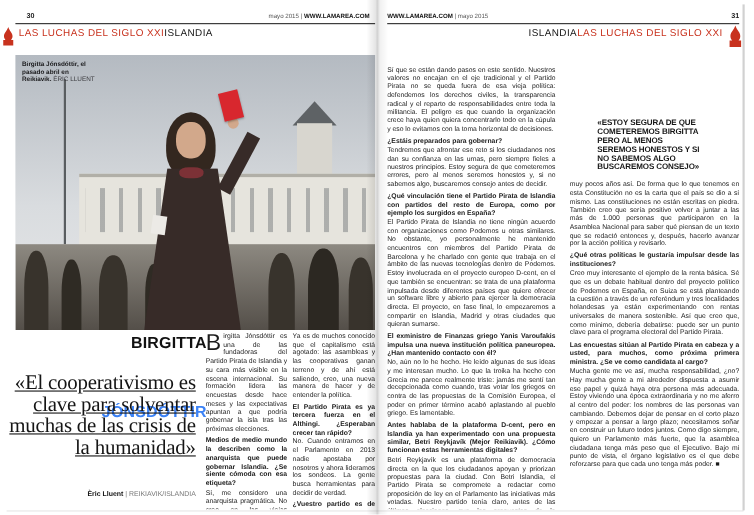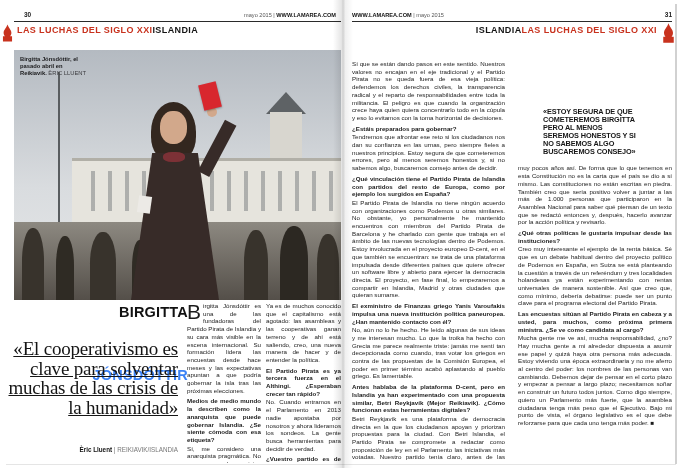--- a/index.html
+++ b/index.html
@@ -7,21 +7,21 @@
           font-family:"Liberation Sans",sans-serif;color:#1a1a1a;}
   .page{position:absolute;top:0;height:468px;background:#fff;}
   #page-left{left:0;width:342px;}
   #page-right{left:342px;width:343px;}
 
   
   .pageno{position:absolute;top:11px;font-size:6.5px;font-weight:700;color:#222;}
   .folio{position:absolute;top:11.5px;font-size:5.6px;color:#555;white-space:nowrap;}
   .folio b{color:#111;font-weight:700;}
   .rule{position:absolute;top:21px;height:1px;background:#2a2a2a;}
-  .sectiontitle{position:absolute;top:25px;font-size:9px;font-weight:700;letter-spacing:.4px;white-space:nowrap;}
+  .sectiontitle{position:absolute;top:25px;font-size:9px;font-weight:400;letter-spacing:.4px;white-space:nowrap;}
   .sectiontitle .red{color:#c8321e;}
   .sectiontitle .blk{color:#141414;}
   .serieslogo{position:absolute;width:13px;height:18px;}
   .serieslogo svg{width:100%;height:100%;fill:#c8321e;}
 
   
   #photo{position:absolute;left:14px;top:50px;width:327px;height:250px;overflow:hidden;
          background:linear-gradient(#b4bac1 0%,#d9dcdf 55%,#e7e8e9 100%);}
   .ph{position:absolute;}
   #pole{left:44px;top:22px;width:2px;height:150px;background:#595d60;}

